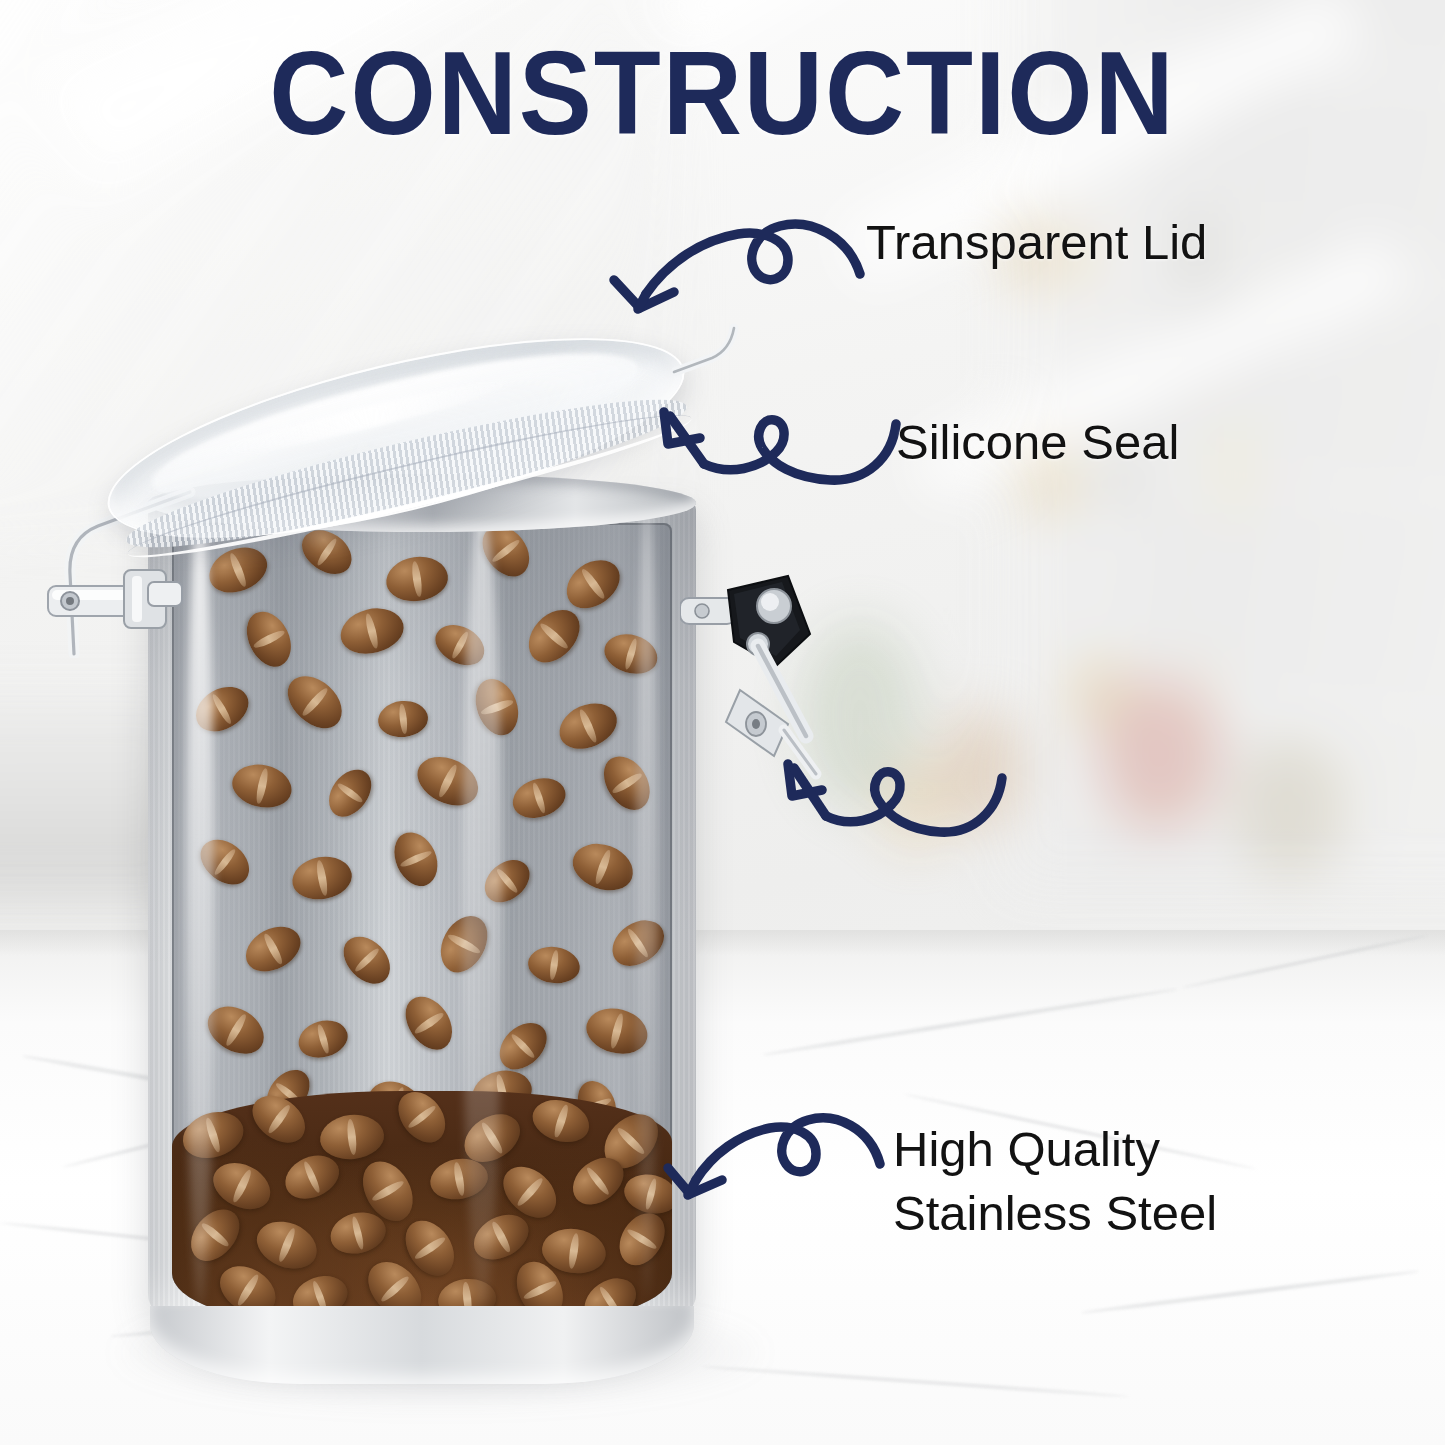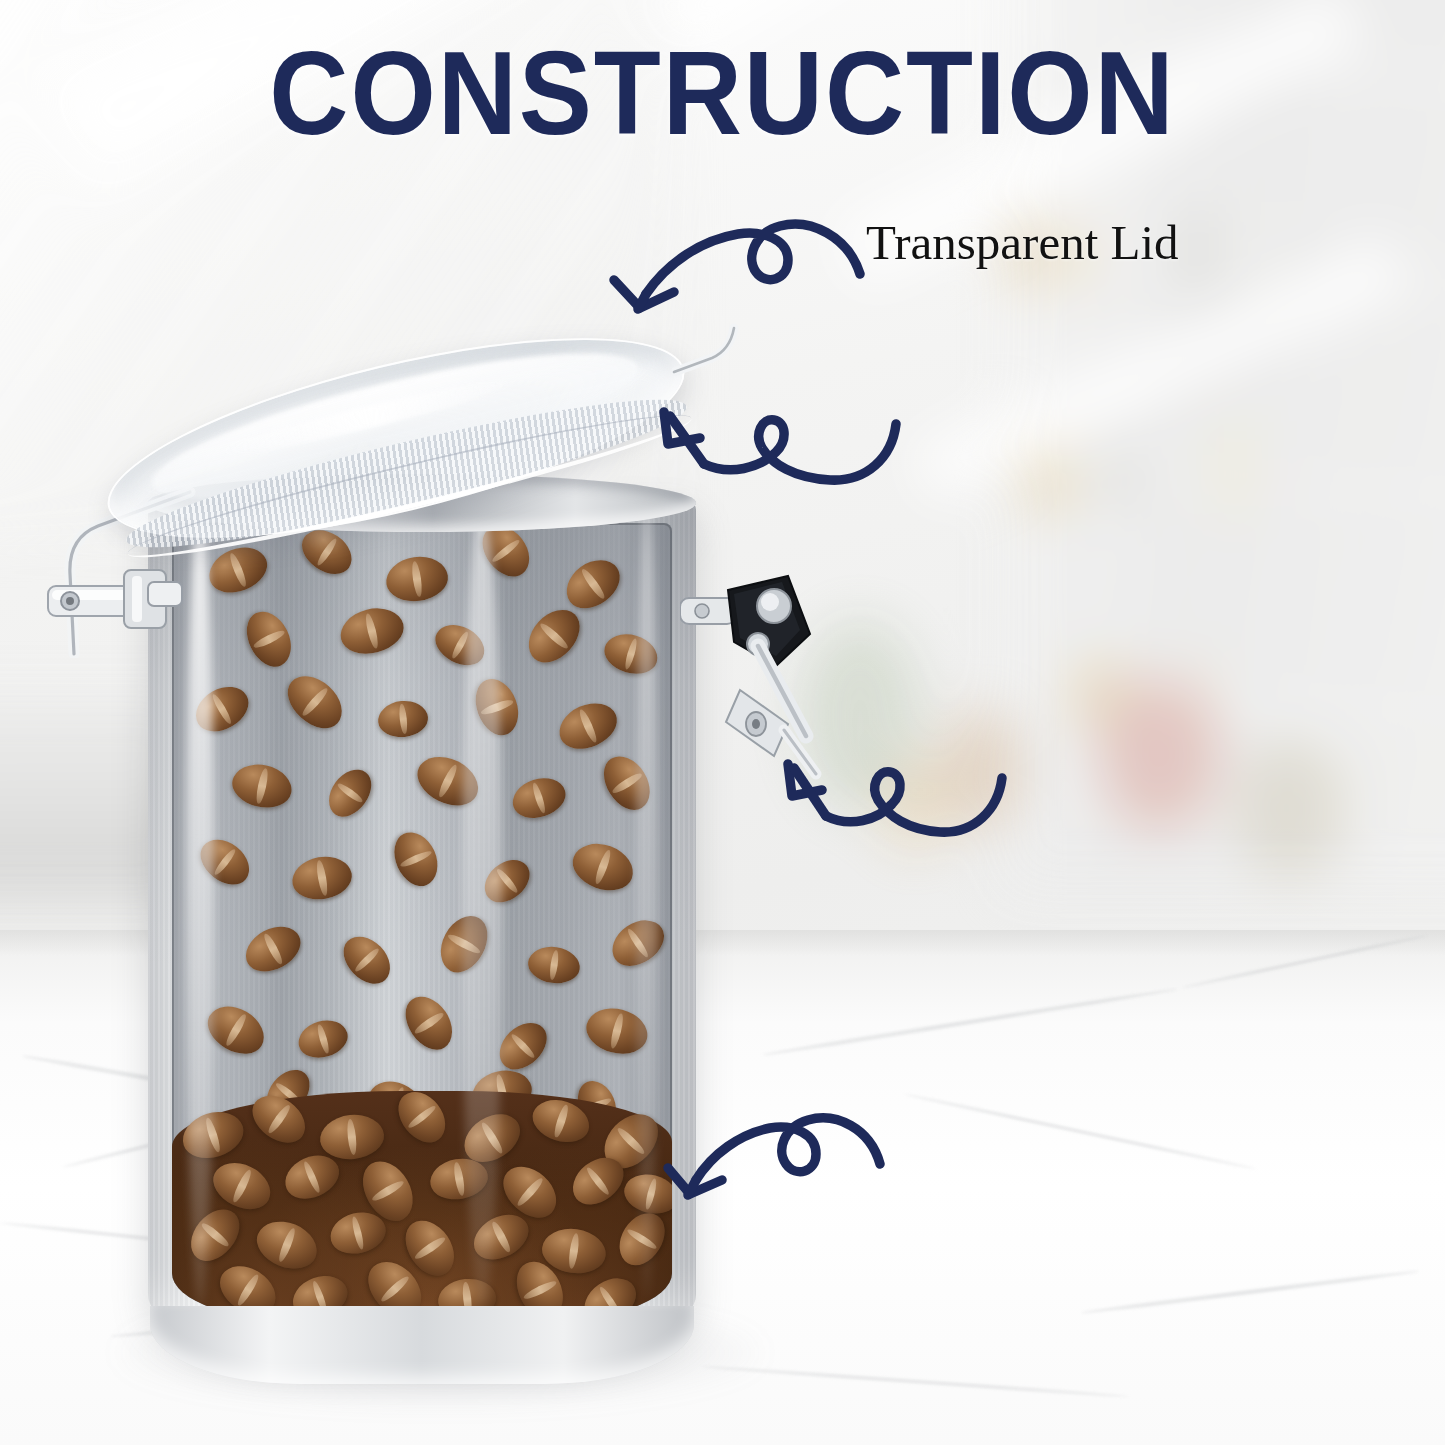--- a/index.html
+++ b/index.html
@@ -134,21 +134,21 @@
   
   .callout{
     position:absolute;
     font-family:"Liberation Sans", sans-serif;
     font-size:49px;
     line-height:1.30;
     color:#121212;
     white-space:pre-line;
     text-shadow:0 1px 3px rgba(255,255,255,.70);
   }
-  .c-lid   { left:866px;  top:211px;font-family:Liberation Serif, serif; }
+  .c-lid   { left:866px;  top:211px; }
   .c-seal  { left:896px;  top:411px; }
   .c-clamp { left:1004px; top:779px; }
   .c-steel { left:893px;  top:1118px; }
 
   
   .arrow{ position:absolute; }
   .a1{ left:598px;  top:212px;  width:270px; height:112px; }
   .a2{ left:652px;  top:400px;  width:250px;  height:96px; }
   .a3{ left:778px;  top:752px;  width:230px;  height:96px; }
   .a4{ left:656px;  top:1106px; width:232px;  height:100px; }
@@ -515,14 +515,17 @@
     <path d="M48 64 L16 16" fill="none" stroke="#1e2a5a" stroke-width="9.5" stroke-linecap="round"></path>
   </svg>
 
   <svg class="arrow a4" viewBox="0 0 232 100">
     <path d="M224 58 C214 22 180 6 152 14 C128 21 120 44 130 58 C140 72 160 66 160 48 C160 28 138 18 114 22 C84 28 56 48 40 74" fill="none" stroke="#1e2a5a" stroke-width="9.5" stroke-linecap="round" stroke-linejoin="round"></path>
     <path d="M12 62 L34 88 L66 74" fill="none" stroke="#1e2a5a" stroke-width="9.5" stroke-linecap="round" stroke-linejoin="round"></path>
     <path d="M40 74 L32 89" fill="none" stroke="#1e2a5a" stroke-width="9.5" stroke-linecap="round"></path>
   </svg>
 
   <div class="callout c-lid">Transparent Lid</div>
+  <div class="callout c-seal">Silicone Seal</div>
+  <div class="callout c-steel">High Quality
+Stainless Steel</div>
 
 </div>
 
 </body></html>

